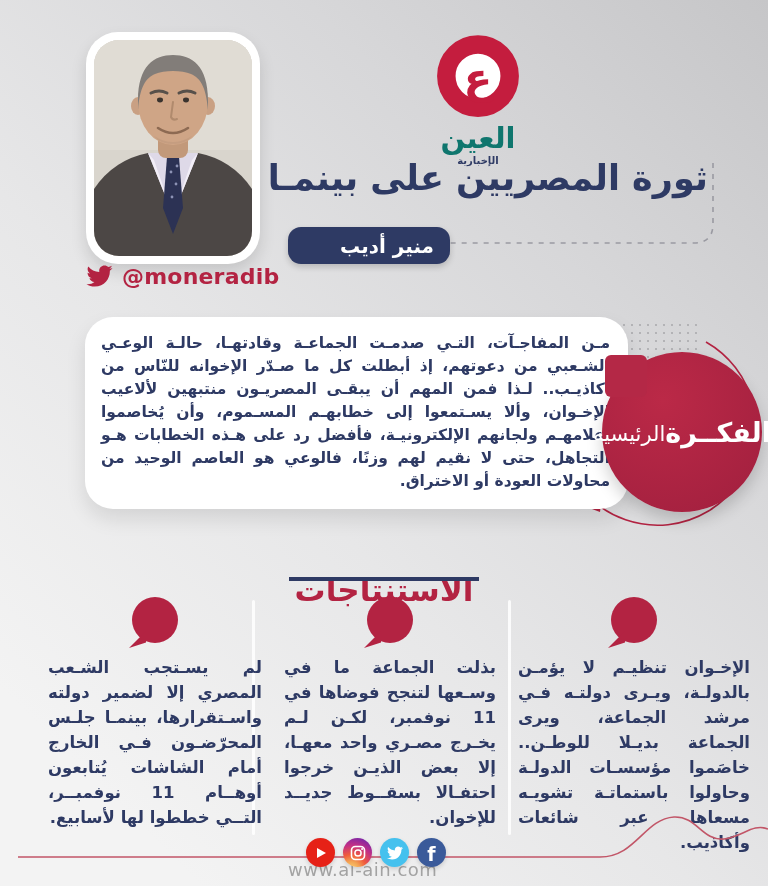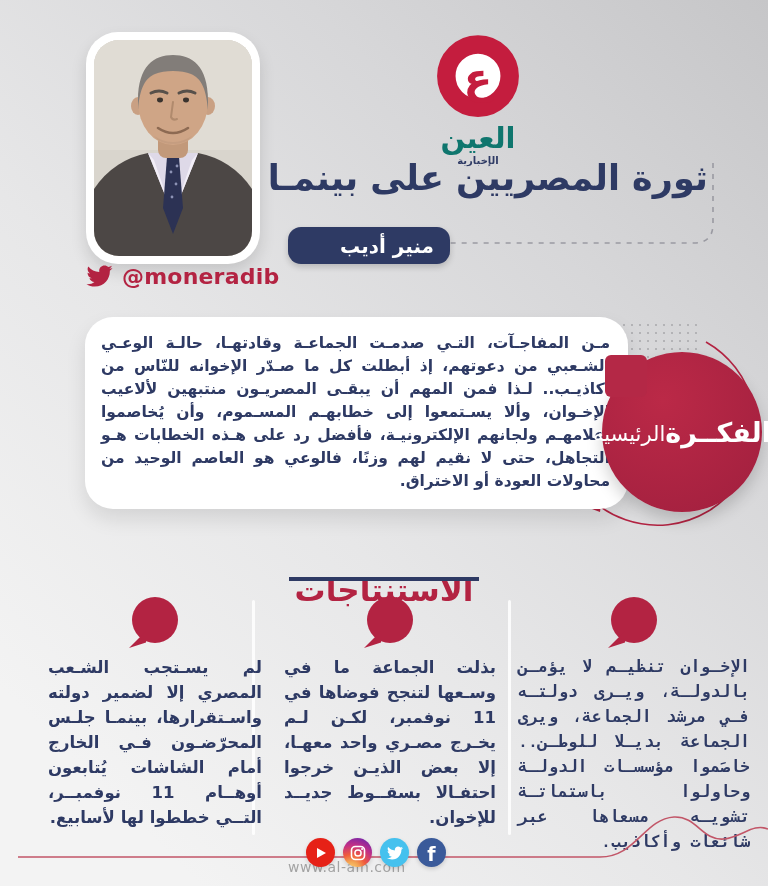--- a/index.html
+++ b/index.html
@@ -45,42 +45,42 @@
   .idea-circle::before{content:"";position:absolute;left:3px;top:3px;width:42px;height:42px;
     background:#b42846;border-radius:6px;}
   .idea-line1{font-size:27px;font-weight:bold;position:relative;}
   .idea-line2{font-size:21px;font-weight:normal;position:relative;margin-top:3px;}
   .arc-svg{position:absolute;left:0;top:0;width:768px;height:886px;pointer-events:none;z-index:2;}
   
   .conclusions-heading{position:absolute;left:0;top:528px;width:768px;text-align:center;
     font-size:31px;font-weight:bold;color:#b32342;direction:rtl;margin-top:44px;}
   .heading-underline{position:absolute;left:289px;top:577px;width:190px;height:4px;background:#2e3a64;}
   .col{position:absolute;top:597px;}
-  .col-1{left:518px;width:232px;font-family:Liberation Mono, monospace;}
+  .col-1{left:518px;width:232px;}
   .col-2{left:284px;width:212px;}
   .col-3{left:48px;width:214px;}
   .bubble{width:46px;height:46px;background:#b32342;border-radius:50%;margin:0 auto 12px;position:relative;}
   .bubble::after{content:"";position:absolute;left:-3px;bottom:-5px;width:17px;height:17px;
     background:#b32342;clip-path:polygon(100% 0,100% 68%,0 100%);}
   .col-text{direction:rtl;text-align:justify;font-size:16.5px;font-weight:bold;line-height:25px;color:#2e3a64;}
   .divider{position:absolute;top:600px;height:235px;width:3px;background:rgba(255,255,255,.85);border-radius:2px;}
   .divider-a{left:252px;} .divider-b{left:508px;}
   
   .wave-svg{position:absolute;left:0;top:810px;width:768px;height:76px;pointer-events:none;}
   .social{position:absolute;left:306px;top:838px;display:flex;gap:8px;z-index:4;}
   .sicon{width:29px;height:29px;border-radius:50%;display:flex;align-items:center;justify-content:center;
     box-shadow:0 2px 4px rgba(0,0,0,.15);}
   .sicon-youtube{background:#e62117;}
   .yt-play{width:0;height:0;border-top:5px solid transparent;border-bottom:5px solid transparent;
     border-left:9px solid #fff;margin-left:2px;}
   .sicon-instagram{background:radial-gradient(circle at 28% 110%,#ffd676 0%,#f2a454 22%,#f05c3c 40%,#c22f86 65%,#6624b1 95%);}
   .sicon-twitter{background:#45c1ee;}
   .sicon-facebook{background:#3a5a9a;}
   .fb-f{color:#fff;font-weight:bold;font-size:19px;line-height:1;margin-top:3px;}
-  .website{position:absolute;left:288px;top:859px;font-size:14px;color:#a3a3a3;letter-spacing:.5px;}
+  .website{position:absolute;left:288px;top:859px;font-size:18px;color:#a3a3a3;letter-spacing:.5px;}
 </style>
 </head>
 <body>
 
 <div class="photo-card">
   <div class="photo">
     <svg viewBox="0 0 158 216">
       <rect x="0" y="0" width="158" height="216" fill="#d9d5cd"></rect>
       <rect x="0" y="0" width="158" height="110" fill="#e0dcd4"></rect>
       <path d="M-6,216 L-2,152 Q18,120 54,113 L104,113 Q140,120 160,152 L164,216 Z" fill="#4c4745"></path>

